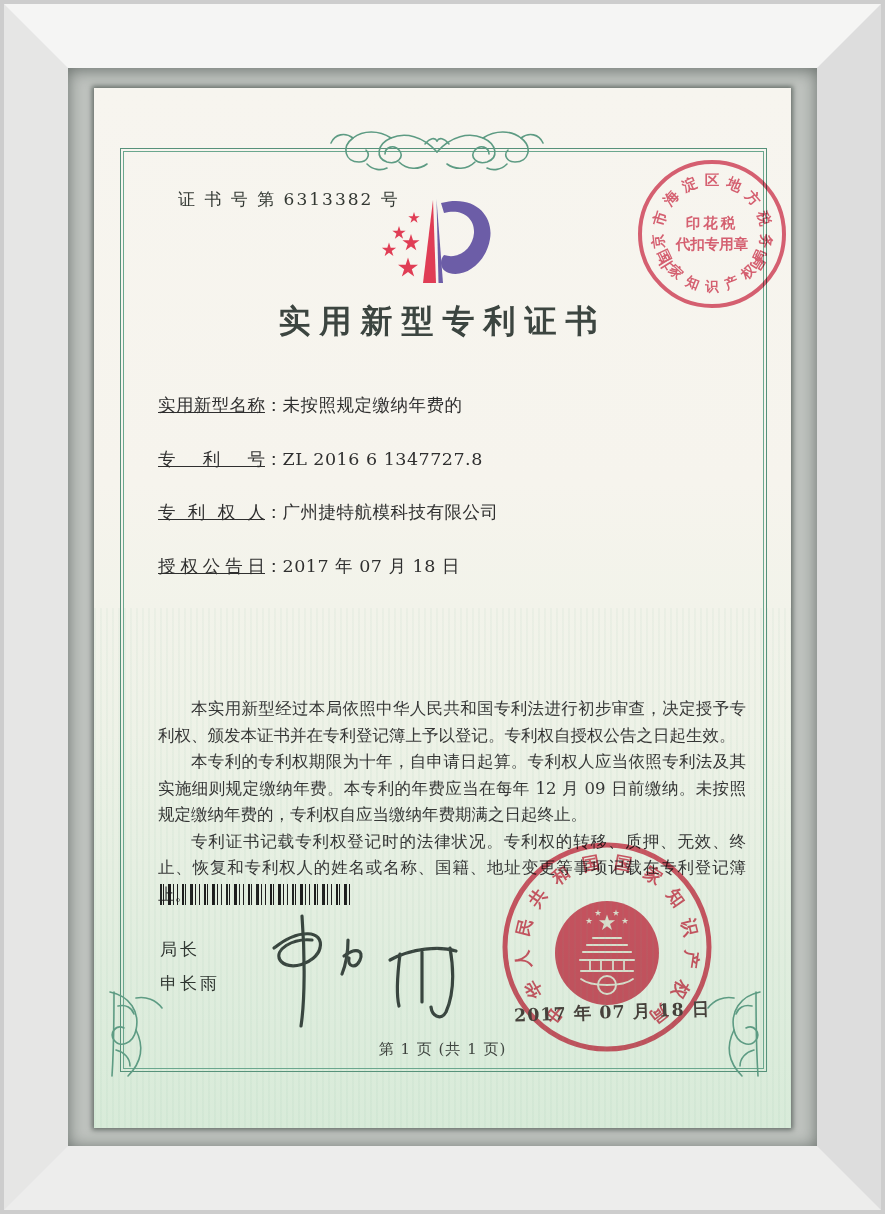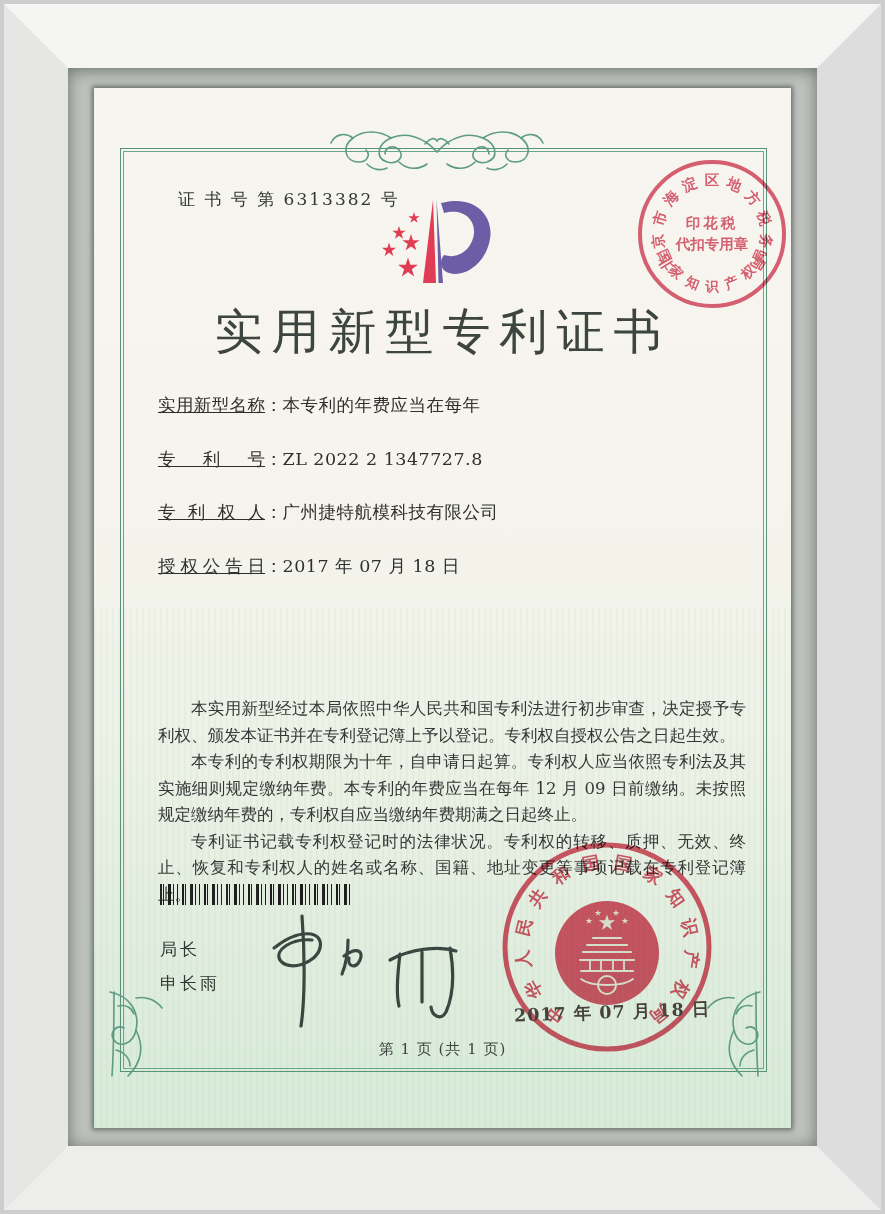--- a/index.html
+++ b/index.html
@@ -15,21 +15,21 @@
   .paper{position:absolute;left:94px;top:88px;width:697px;height:1040px;
          background:linear-gradient(180deg,#f7f5ef 0%,#f6f4ed 38%,#eef2e7 62%,#e0edde 84%,#d8ebd9 100%);
          box-shadow:0 0 5px 2px rgba(30,40,35,.55);}
   .paper::after{content:'';position:absolute;left:0;right:0;top:50%;bottom:0;pointer-events:none;
          background:repeating-linear-gradient(90deg,rgba(110,170,140,.06) 0 2px,rgba(255,255,255,0) 2px 6px);}
   .green-border{position:absolute;left:26px;top:60px;right:24px;bottom:56px;
          border:1.6px solid #56917a;pointer-events:none;}
   .green-border::before{content:'';position:absolute;inset:2px;border:1px solid #6aa78e;}
   .abs{position:absolute;}
   .certno{left:54px;top:100px;font-size:17px;letter-spacing:2px;color:#33383370;color:#333833;margin-left:30px;}
-  .title{left:0;right:0;top:212px;text-align:center;font-size:48px;font-weight:400;
+  .title{left:0;right:0;top:212px;text-align:center;font-size:32px;font-weight:700;
          letter-spacing:9px;color:#3c4540;}
   .fields{left:64px;top:306px;width:600px;font-size:17.5px;color:#2f2f2f;}
   .frow{height:53.5px;line-height:22px;}
   .flabel{display:inline-block;width:107px;text-align:justify;text-align-last:justify;text-decoration:underline;}
   .fval{letter-spacing:.5px;}
   .body-text{left:64px;top:608px;width:588px;font-size:16.5px;line-height:26.5px;
              color:#353535;text-align:justify;}
   .body-text p{margin:0;text-indent:2em;}
   .barcode{left:66px;top:796px;width:192px;height:21px;
     background:repeating-linear-gradient(90deg,#1d1d1d 0 2px,transparent 2px 3px,#1d1d1d 3px 4px,
@@ -121,24 +121,24 @@
         <text text-anchor="middle" dominant-baseline="central" font-size="13.5" fill="#d9566c" font-weight="600" transform="rotate(223.33333333333334 82 82) translate(82 30) rotate(180)">家</text>
         <text text-anchor="middle" dominant-baseline="central" font-size="13.5" fill="#d9566c" font-weight="600" transform="rotate(201.66666666666666 82 82) translate(82 30) rotate(180)">知</text>
         <text text-anchor="middle" dominant-baseline="central" font-size="13.5" fill="#d9566c" font-weight="600" transform="rotate(180 82 82) translate(82 30) rotate(180)">识</text>
         <text text-anchor="middle" dominant-baseline="central" font-size="13.5" fill="#d9566c" font-weight="600" transform="rotate(158.33333333333331 82 82) translate(82 30) rotate(180)">产</text>
         <text text-anchor="middle" dominant-baseline="central" font-size="13.5" fill="#d9566c" font-weight="600" transform="rotate(136.66666666666669 82 82) translate(82 30) rotate(180)">权</text>
         <text text-anchor="middle" dominant-baseline="central" font-size="13.5" fill="#d9566c" font-weight="600" transform="rotate(115 82 82) translate(82 30) rotate(180)">局</text>
       </svg>
 
     <div class="abs fields">
       <div class="frow">
-        <span class="flabel">实用新型名称</span><span>：</span><span class="fval">本专利的年费应当在每年</span>
-      </div>
-      <div class="frow">
-        <span class="flabel">专利号</span><span>：</span><span class="fval">ZL 2022 2 1347727.8</span>
+        <span class="flabel">实用新型名称</span><span>：</span><span class="fval">未按照规定缴纳年费的</span>
+      </div>
+      <div class="frow">
+        <span class="flabel">专利号</span><span>：</span><span class="fval">ZL 2016 6 1347727.8</span>
       </div>
       <div class="frow">
         <span class="flabel">专利权人</span><span>：</span><span class="fval">广州捷特航模科技有限公司</span>
       </div>
       <div class="frow">
         <span class="flabel">授权公告日</span><span>：</span><span class="fval">2017 年 07 月 18 日</span>
       </div>
     </div>
 
     <div class="abs body-text">

